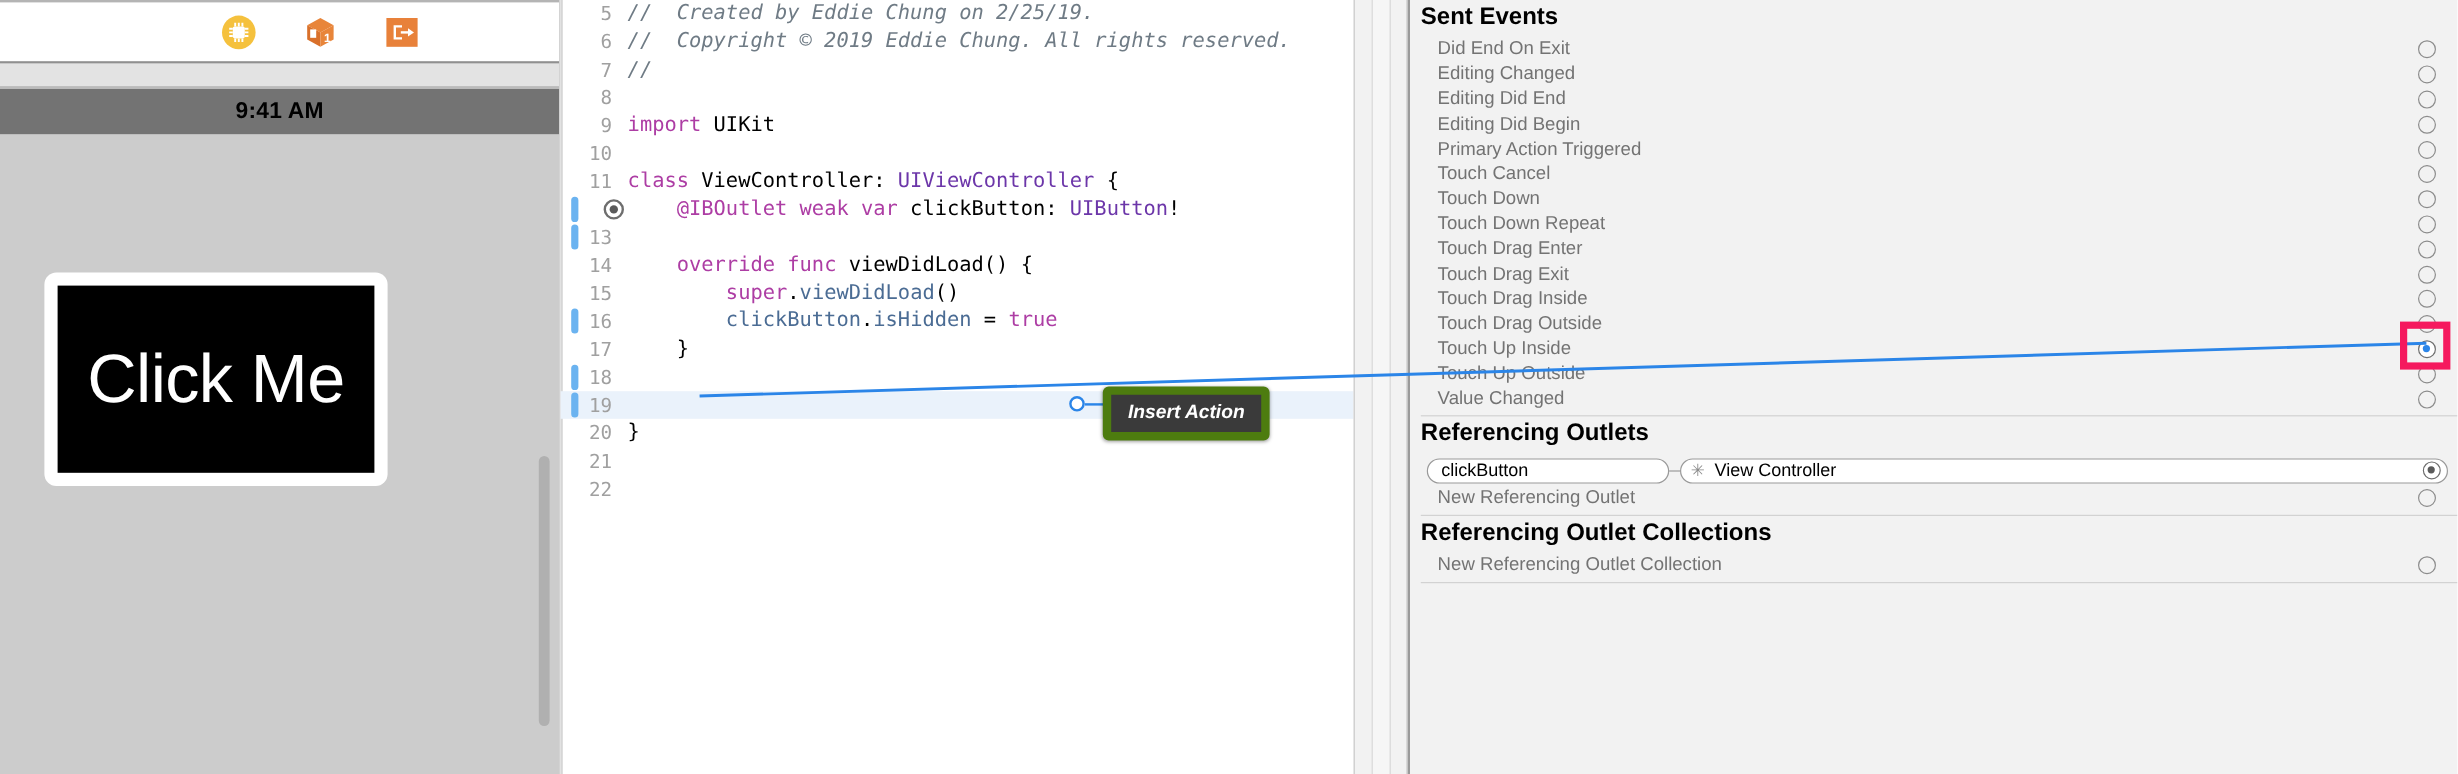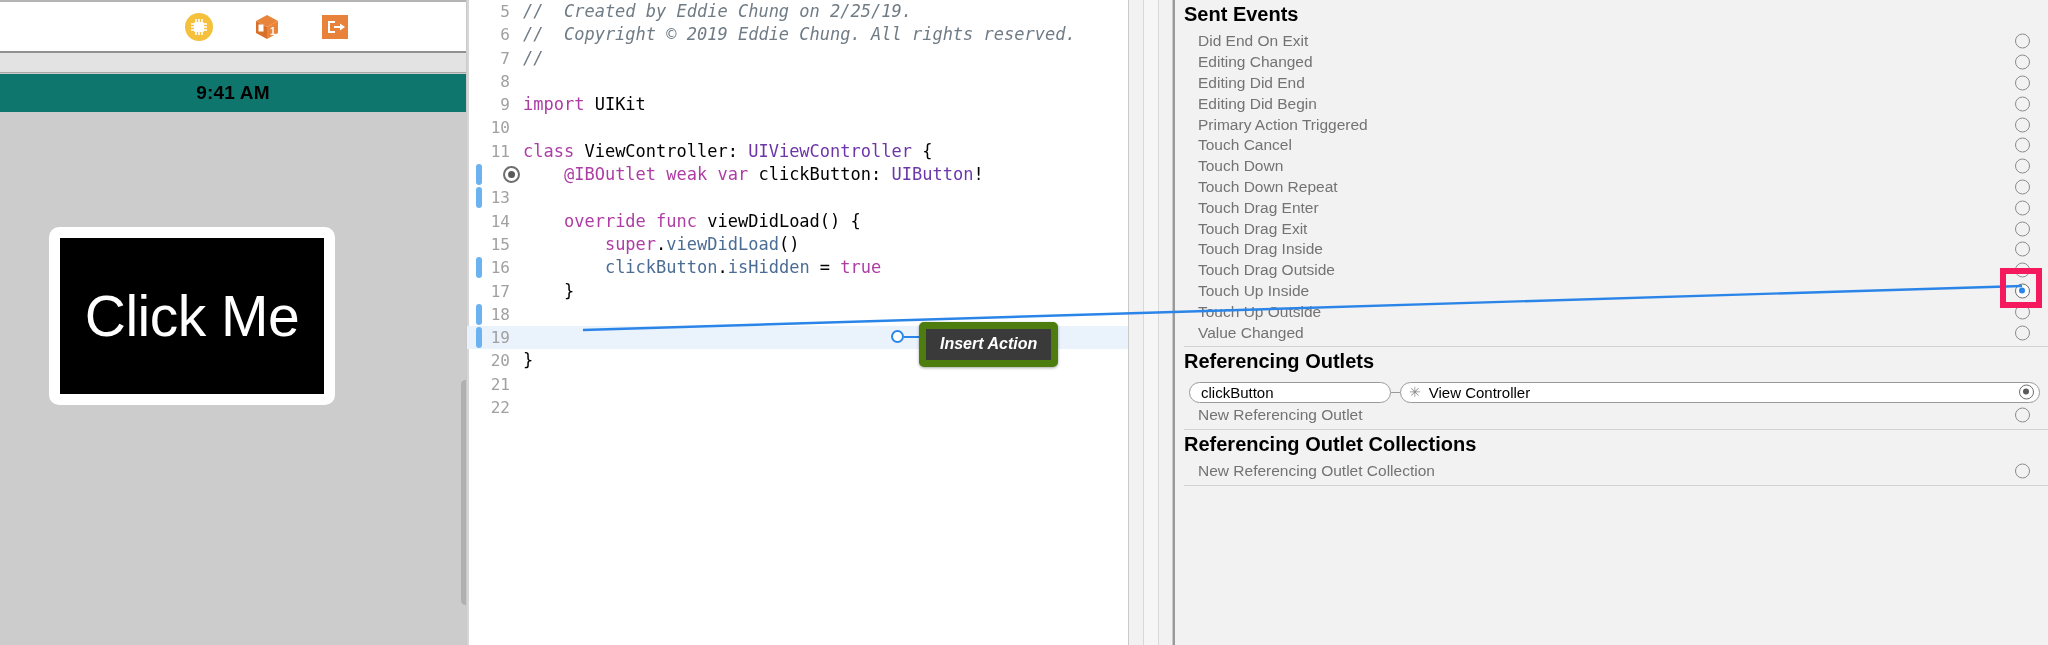--- a/index.html
+++ b/index.html
@@ -34,29 +34,29 @@
 
   #ib-statusgap {
     position: absolute; top: 53px; left: 0;
     width: 466px; height: 20px;
     background: #e3e3e3;
     border-bottom: 1px solid #a8a8a8;
   }
   #device-status-bar {
     position: absolute; top: 74px; left: 0;
     width: 466px; height: 38px;
-    background: #0f766e;
+    background: #737373;
     display: flex; align-items: center; justify-content: center;
   }
   #device-clock {
     font-size: 19px; font-weight: bold; color: #000;
     letter-spacing: .2px;
   }
   #device-canvas {
-    position: absolute; top: 112px; left: 12px;
+    position: absolute; top: 112px; left: 0;
     width: 466px; height: 533px;
     background: #cccccc;
   }
   #click-me-button {
     position: absolute; left: 37px; top: 115px;
     width: 286px; height: 178px;
     background: #ffffff;
     border-radius: 10px;
     padding: 11px;
   }

